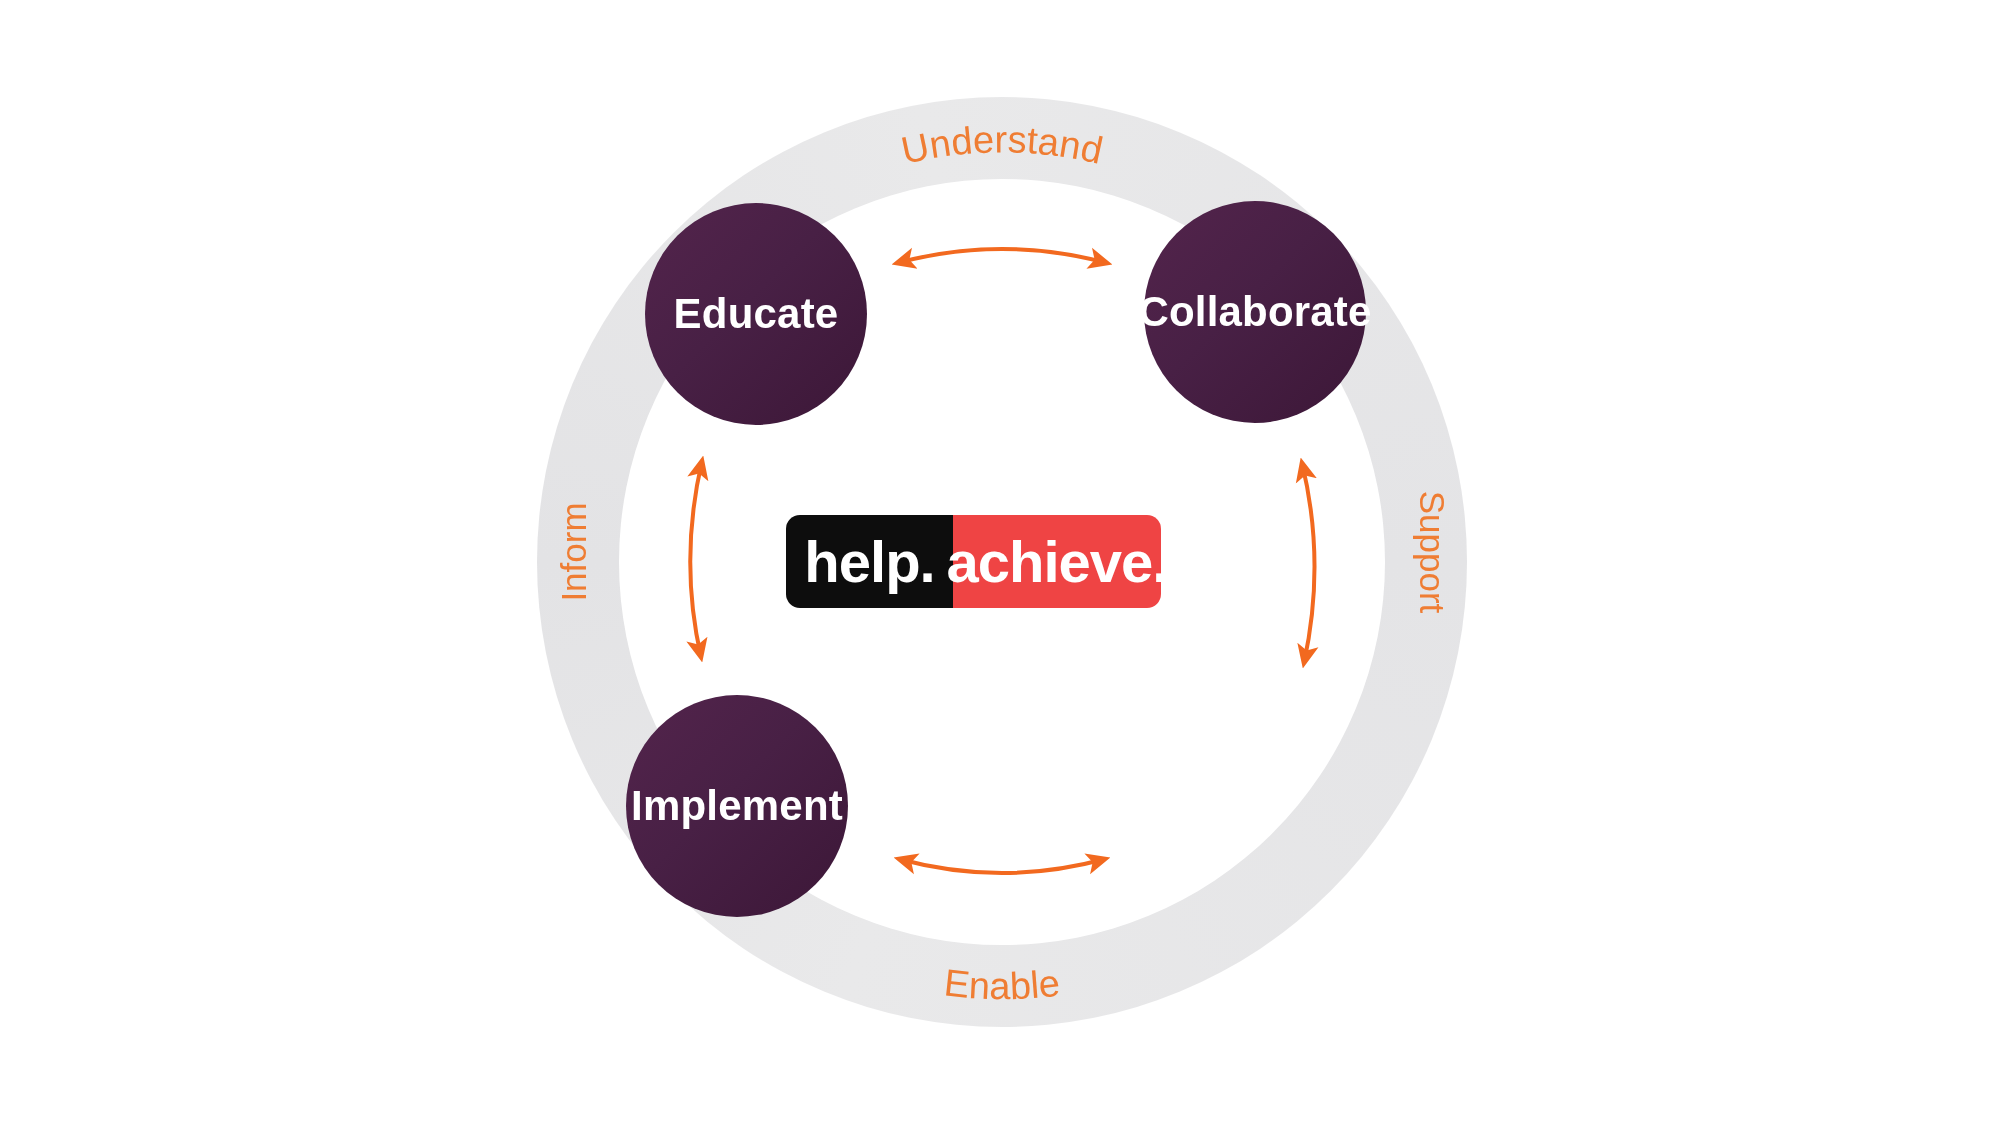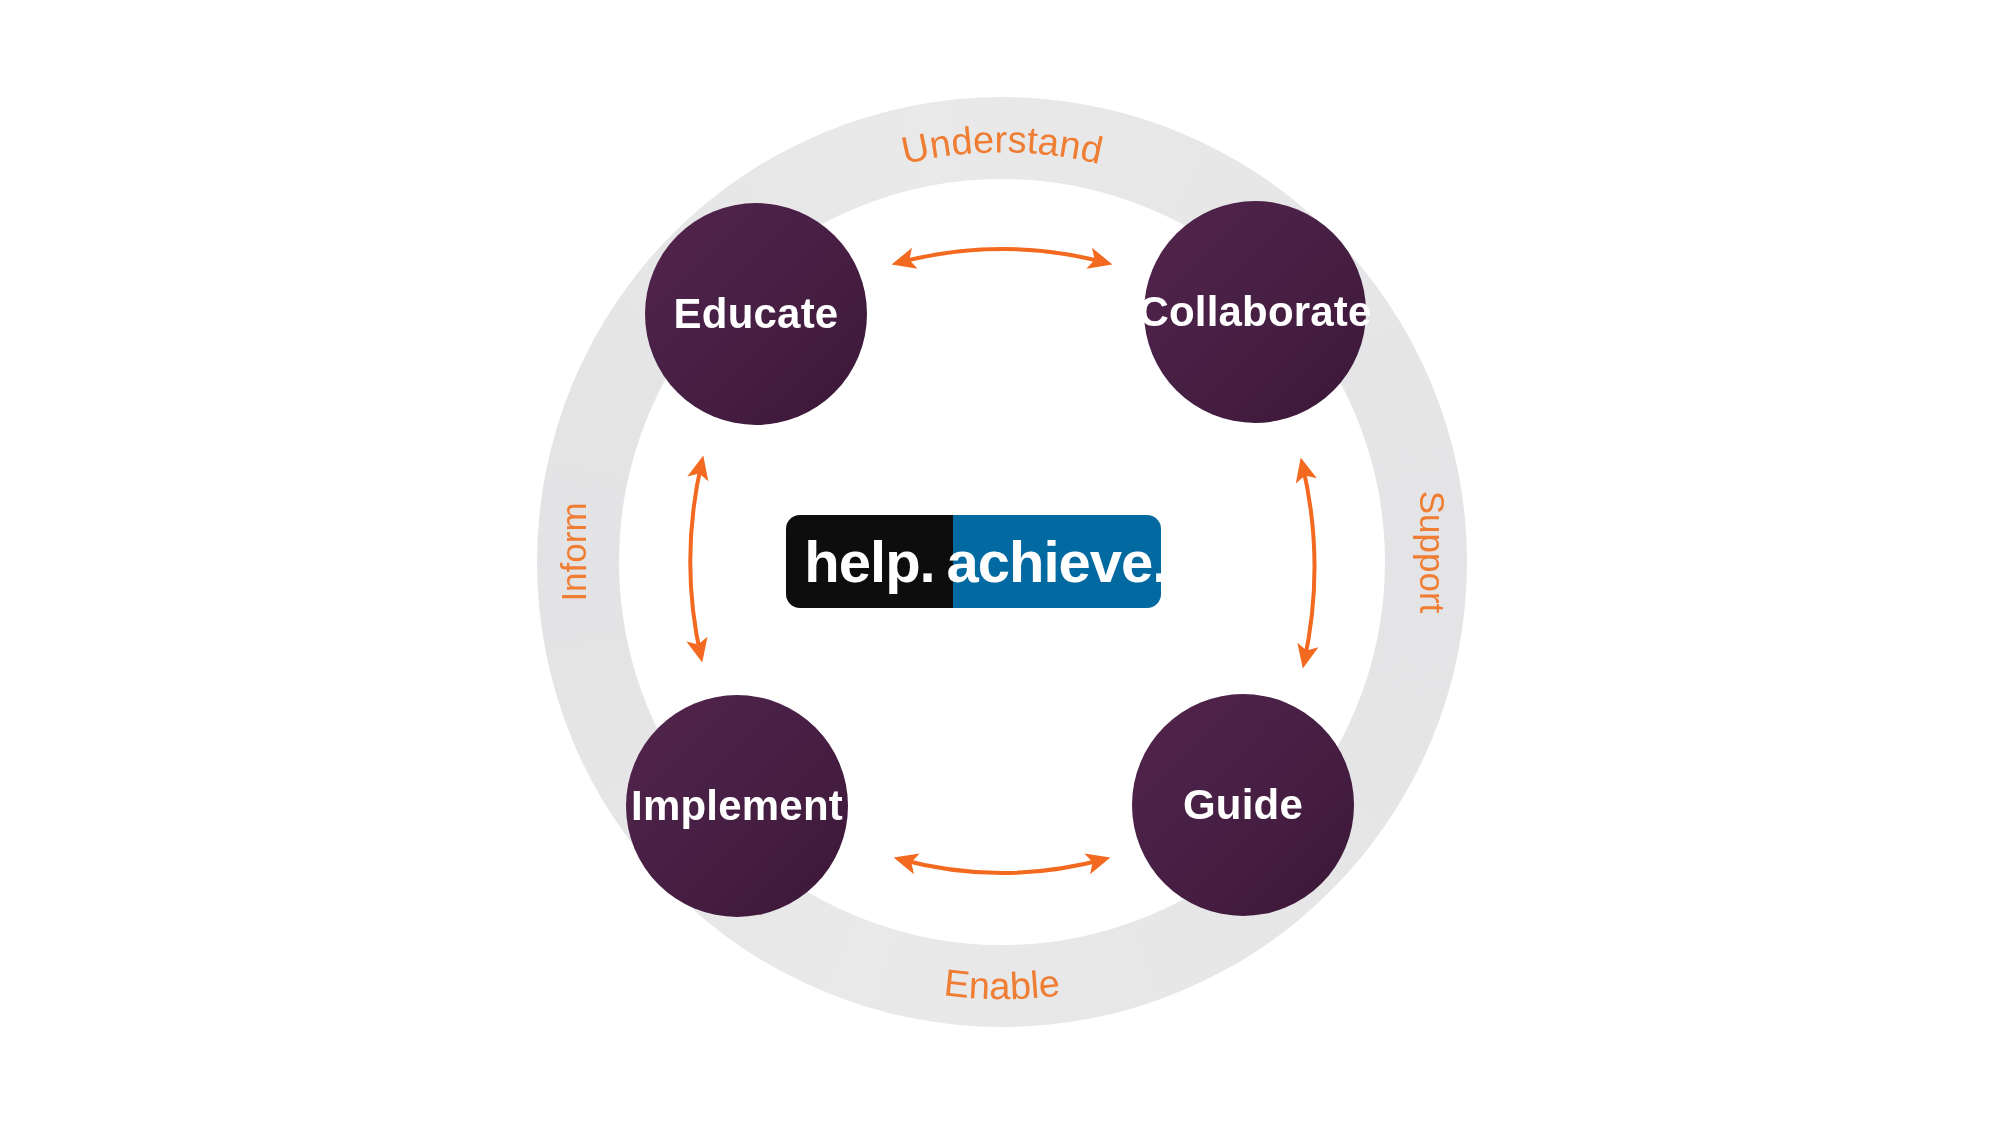--- a/index.html
+++ b/index.html
@@ -34,21 +34,21 @@
   .node-guide{left:1132px;top:694px;}
   
   .logo{
     position:absolute;left:786px;top:515px;height:93px;display:flex;align-items:stretch;
   }
   .logo-left{
     width:167px;background:#0d0d0d;border-radius:14px 0 0 14px;
     display:flex;align-items:center;justify-content:center;
   }
   .logo-right{
-    width:208px;background:#0369a1;border-radius:0 14px 14px 0;
+    width:208px;background:#ef4444;border-radius:0 14px 14px 0;
     display:flex;align-items:center;justify-content:center;
   }
   .logo span{
     color:#ffffff;font-weight:bold;font-size:58px;letter-spacing:-1px;line-height:1;
     font-family:"Liberation Sans", sans-serif;
   }
   
   .overlay{position:absolute;left:0;top:0;width:2000px;height:1125px;pointer-events:none;}
   .arrow{stroke:#f2691f;stroke-width:4;fill:none;}
   .ring-word{fill:#ef7d33;font-family:"Liberation Sans", sans-serif;font-size:38px;}
@@ -63,23 +63,20 @@
   <div class="ring-inner"></div>
 
   <div class="node node-educate">
     <span>Educate</span>
   </div>
   <div class="node node-collaborate">
     <span>Collaborate</span>
   </div>
   <div class="node node-implement">
     <span>Implement</span>
-  </div>
-  <div class="node node-guide">
-    <span>Guide</span>
   </div>
 
   <div class="logo">
     <div class="logo-left">
       <span>help.</span>
     </div>
     <div class="logo-right">
       <span>achieve.</span>
     </div>
   </div>

